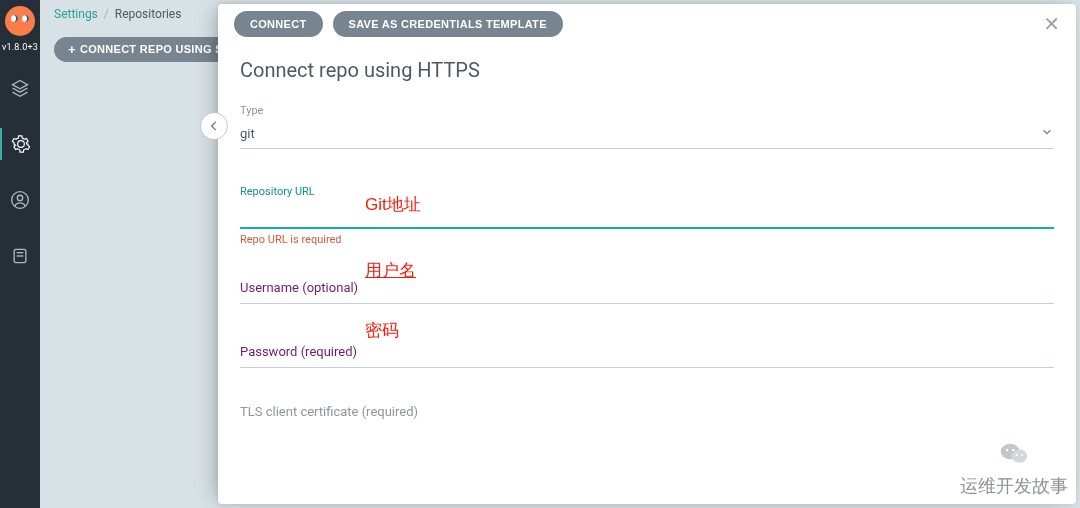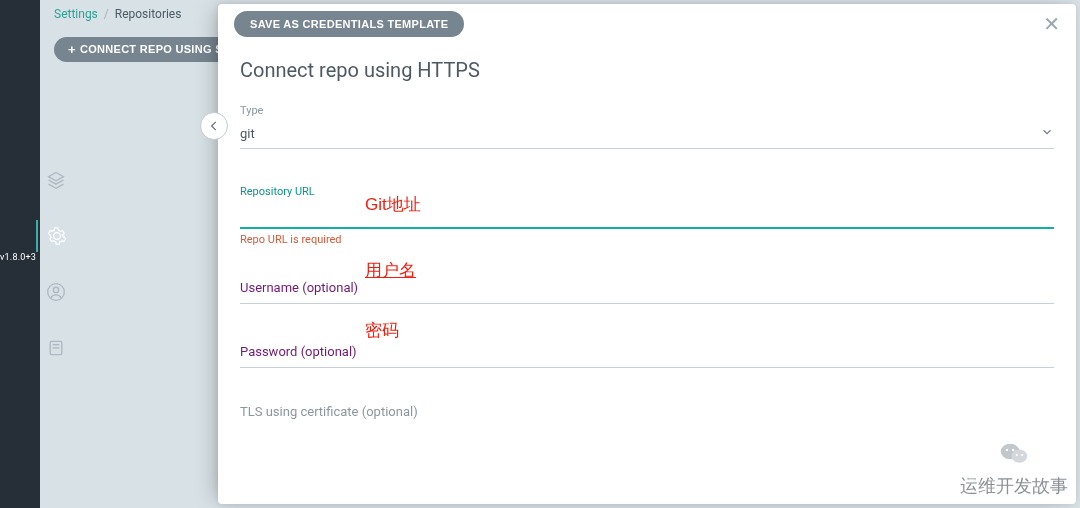--- a/index.html
+++ b/index.html
@@ -10,20 +10,21 @@
       overflow: hidden;
       position: relative;
       background: #d8e1e6;
     }
     .nav-rail {
       position: absolute;
       left: 0; top: 0; bottom: 0;
       width: 40px;
       background: #262f38;
       display: flex;
+      flex-direction: column;
       align-items: center;
       color: #c2c9cf;
       z-index: 1;
     }
     .nav-logo {
       width: 30px; height: 30px;
       border-radius: 50%;
       background: #fa7d4a;
       margin-top: 6px;
       display: flex; align-items: center; justify-content: center;
@@ -254,20 +255,21 @@
 </div>
 
 <div class="scroll-fab">
   <svg viewBox="0 0 24 24" width="14" height="14">
       <path d="M15 5l-7 7 7 7" fill="none" stroke="currentColor" stroke-width="2"></path>
     </svg>
 </div>
 
 <div class="panel">
   <div class="panel-header">
+    <button class="btn primary">CONNECT</button>
     <button class="btn primary">SAVE AS CREDENTIALS TEMPLATE</button>
     <button class="close">
       <span>✕</span>
     </button>
   </div>
   <div class="panel-body">
     <h2 class="panel-title">Connect repo using HTTPS</h2>
 
     <div class="field">
       <label class="field-label">Type</label>
@@ -285,25 +287,25 @@
       <label class="field-label focused">Repository URL</label>
       <input class="input-line" type="text" value="" style="">
       <div class="field-error">Repo URL is required</div>
     </div>
 
     <div class="field">
       <div class="placeholder-row">Username (optional)</div>
     </div>
 
     <div class="field">
-      <div class="placeholder-row">Password (optional)</div>
+      <div class="placeholder-row">Password (required)</div>
     </div>
 
     <div class="field" style="margin-bottom:0;">
-      <div class="tls-row">TLS using certificate (optional)</div>
+      <div class="tls-row">TLS client certificate (required)</div>
     </div>
   </div>
 </div>
 
 <div class="anno anno1">Git地址</div>
 <div class="anno anno2">用户名</div>
 <div class="anno anno3">密码</div>
 
 <div class="wm">
   <svg class="wm-icon" viewBox="0 0 36 30">

